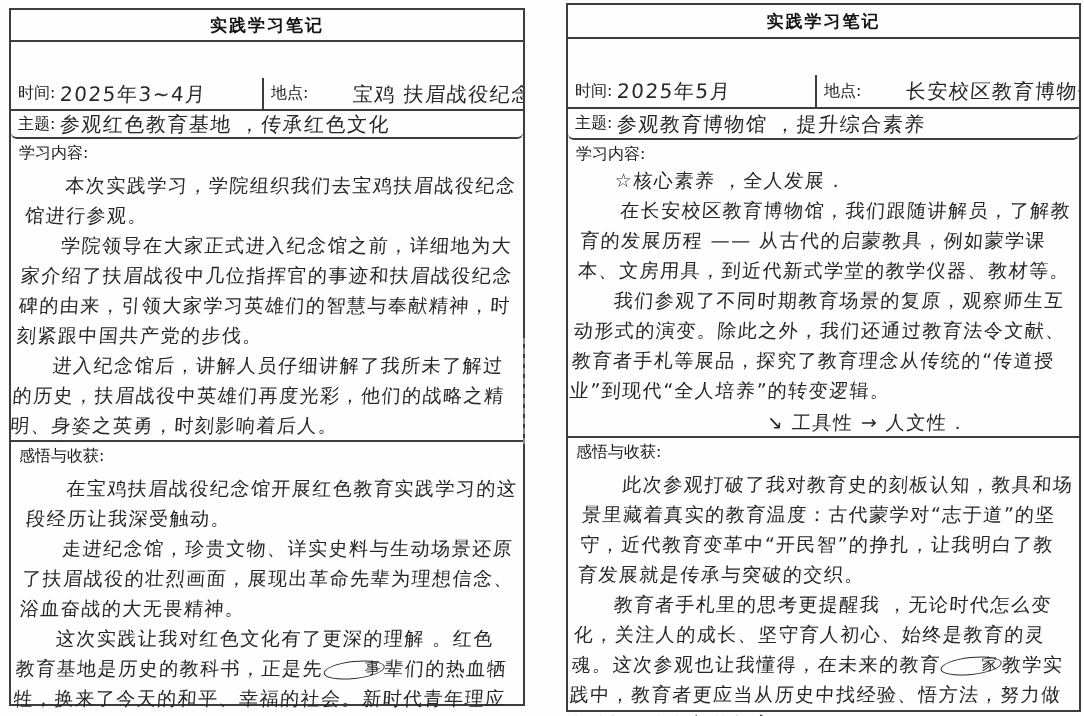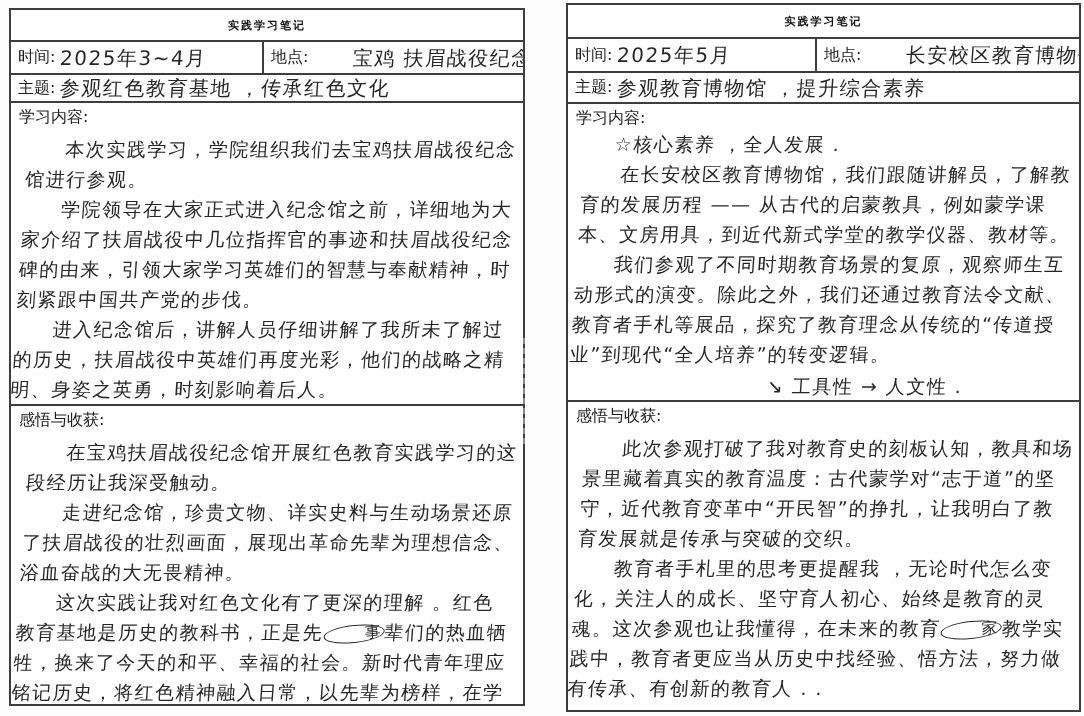--- a/index.html
+++ b/index.html
@@ -14,38 +14,38 @@
     position:absolute; background:#fefefe;
     border:2px solid #3d3d3d;
     box-sizing:border-box;
   }
   #form-left  { left:9px;  top:8px;  width:516px; height:698px; }
   #form-right { left:566px; top:3px; width:515px; height:709px; }
 
   .row { box-sizing:border-box; border-bottom:2px solid #3d3d3d; }
   .row-title {
     display:flex; align-items:center; justify-content:center;
-    font-size:11px; font-weight:600; letter-spacing:2px; color:#141414;
+    font-size:17px; font-weight:600; letter-spacing:2px; color:#141414;
   }
   #form-left  .row-title { height:32px; }
   #form-right .row-title { height:34px; }
 
-  .row-info { display:flex; }
+  .row-info { display:flex;margin-top:36px; }
   #form-left  .row-info { height:33px; }
   #form-right .row-info { height:34px; }
   .cell {
     box-sizing:border-box; display:flex; align-items:center;
     padding:0 4px 0 7px; overflow:hidden; white-space:nowrap;
   }
   .cell-time { border-right:2px solid #3d3d3d; }
   #form-left  .cell-time { width:253px; }
   #form-right .cell-time { width:249px; }
   .cell-place { flex:1;gap:40px; }
 
-  .row-topic { display:flex; align-items:center; padding:0 4px 0 7px; white-space:nowrap; }
+  .row-topic { display:flex; align-items:center; padding:0 4px 0 7px; white-space:nowrap;border-radius:6px; }
   #form-left  .row-topic { height:28px; }
   #form-right .row-topic { height:31px; }
 
   .plabel { font-size:16px; color:#1c1c1c; flex-shrink:0; }
   .sec { box-sizing:border-box; padding:4px 9px 14px 8px; overflow:hidden; }
   .sec-content { border-bottom:2px solid #3d3d3d; }
   #form-left  .sec-content    { height:303px; }
   #form-left  .sec-reflection { height:296px; }
   #form-right .sec-content    { height:298px; }
   #form-right .sec-reflection { height:304px; }

